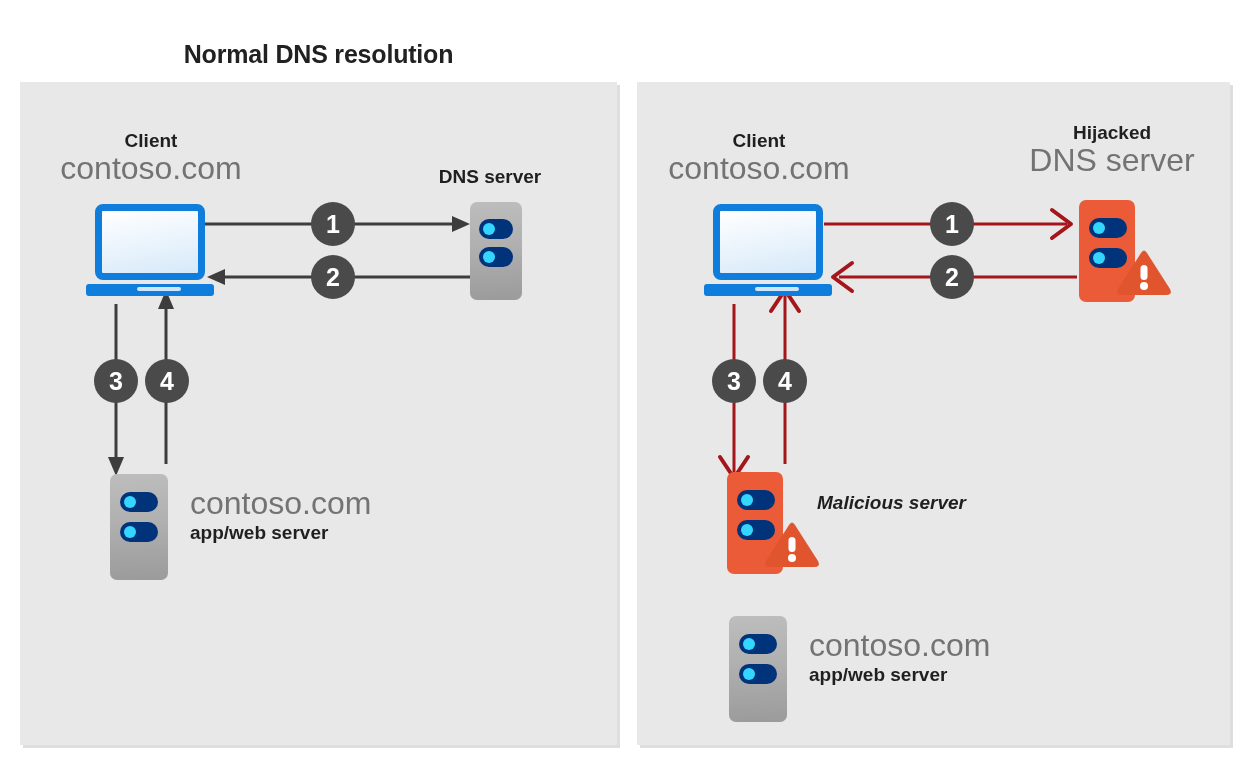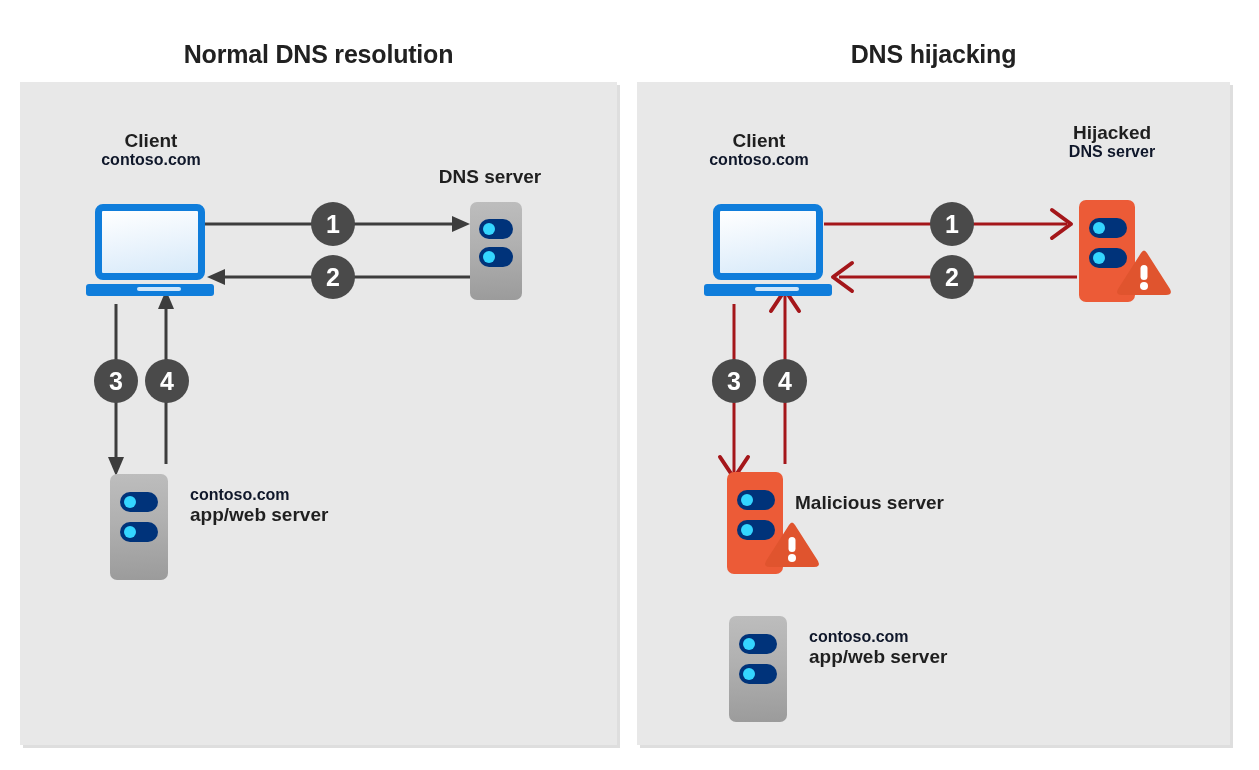--- a/index.html
+++ b/index.html
@@ -49,23 +49,23 @@
     line-height: 1.12;
   }
   .lbl .strong {
     display: block;
     font-weight: bold;
     font-size: 19px;
     color: #1f1f1f;
   }
   .lbl .light {
     display: block;
-    font-weight: bold;
-    font-size: 16px;
-    color: #0f172a;
+    font-weight: normal;
+    font-size: 32px;
+    color: #737373;
   }
   .lbl.center { text-align: center; transform: translateX(-50%); }
   .lbl.left   { text-align: left; }
 
   
   .laptop { position: absolute; }
   .laptop .screen {
     position: absolute;
     left: 0; top: 0;
     width: 110px; height: 76px;
@@ -141,21 +141,20 @@
     font-family: "Liberation Sans", sans-serif;
   }
 </style>
 </head>
 <body>
 
 <div class="stage">
 
   <div class="panel-title" id="title-left">Normal DNS resolution</div>
 
-  <div class="panel-title" id="title-right">DNS hijacking</div>
 
   <div class="panel" id="panel-left">
 
     <svg class="conn" width="597" height="663">
 
       <line x1="185" y1="142" x2="432" y2="142" stroke="#3d3d3d" stroke-width="3"></line>
       <polygon points="432,134 450,142 432,150" fill="#3d3d3d"></polygon>
 
       <line x1="452" y1="195" x2="205" y2="195" stroke="#3d3d3d" stroke-width="3"></line>
       <polygon points="205,187 187,195 205,203" fill="#3d3d3d"></polygon>
@@ -257,21 +256,21 @@
       <div class="led" style="left:10px; top:48px; width:38px;"></div>
     </div>
     <div class="warn" style="left:126px; top:437px;">
       <svg width="58" height="52" viewBox="0 0 58 52">
         <path d="M26 6 Q29 1 32 6 L55 42 Q58 48 51 48 L7 48 Q0 48 3 42 Z" fill="#e0542e"></path>
         <rect x="25.5" y="18" width="7" height="15" rx="3.5" fill="#ffffff"></rect>
         <circle cx="29" cy="39" r="4" fill="#ffffff"></circle>
       </svg>
     </div>
 
-    <div class="lbl left" style="left:158px; top:410px;">
+    <div class="lbl left" style="left:180px; top:410px;font-style:italic;">
       <span class="strong">Malicious server</span>
     </div>
 
     <div class="server gray" style="left:92px; top:534px; width:58px; height:106px;">
       <div class="body"></div>
       <div class="led" style="left:10px; top:18px; width:38px;"></div>
       <div class="led" style="left:10px; top:48px; width:38px;"></div>
     </div>
 
     <div class="lbl left" style="left:172px; top:546px;">

